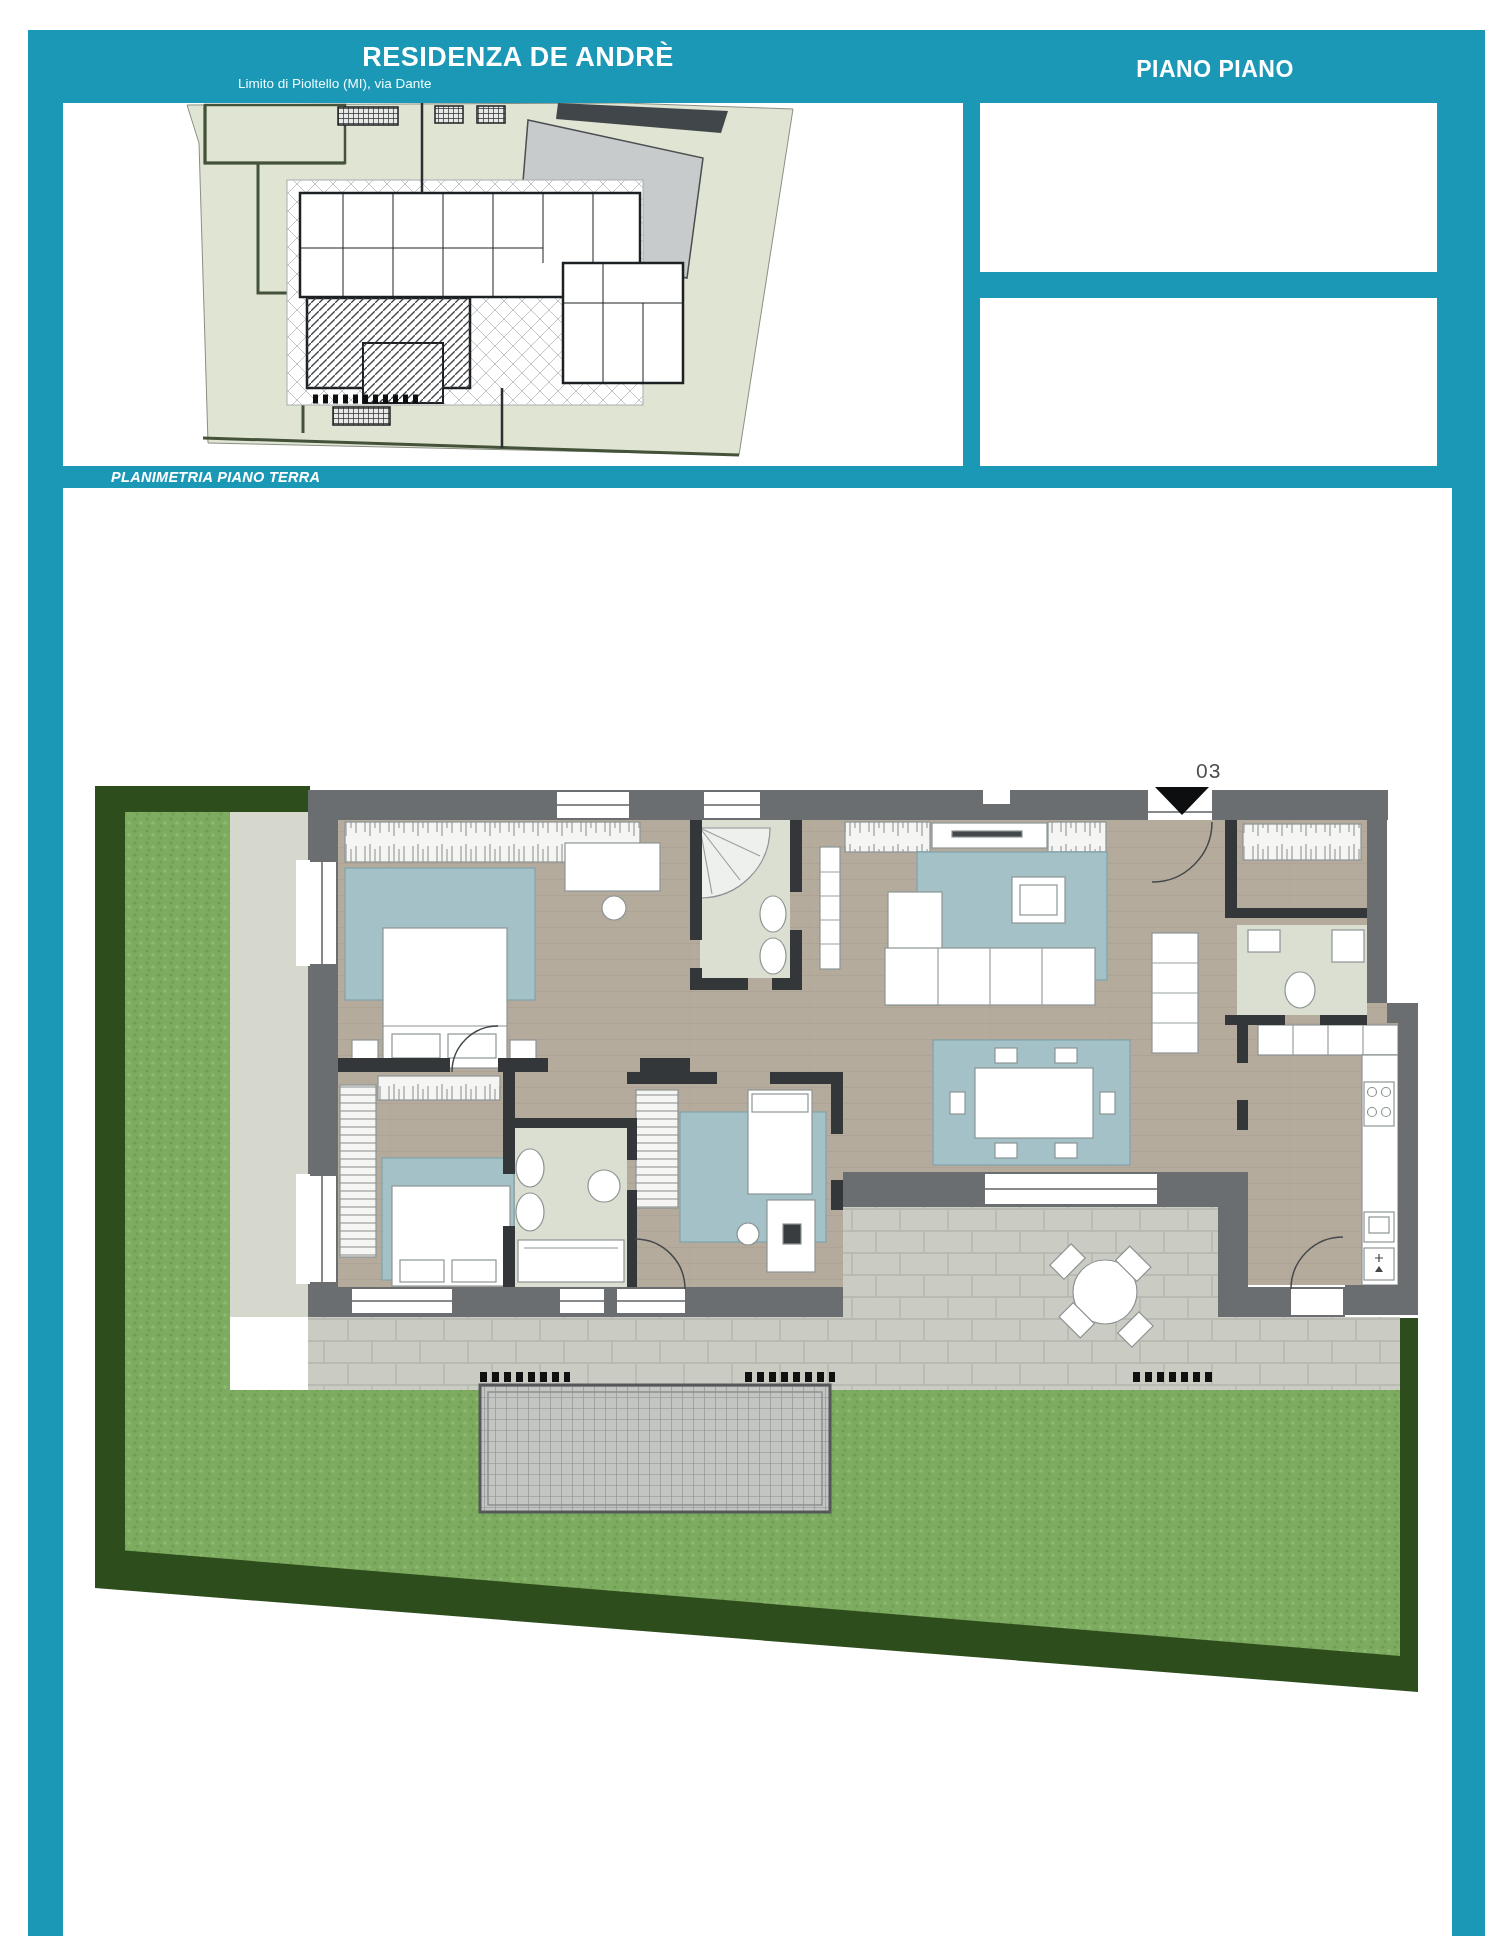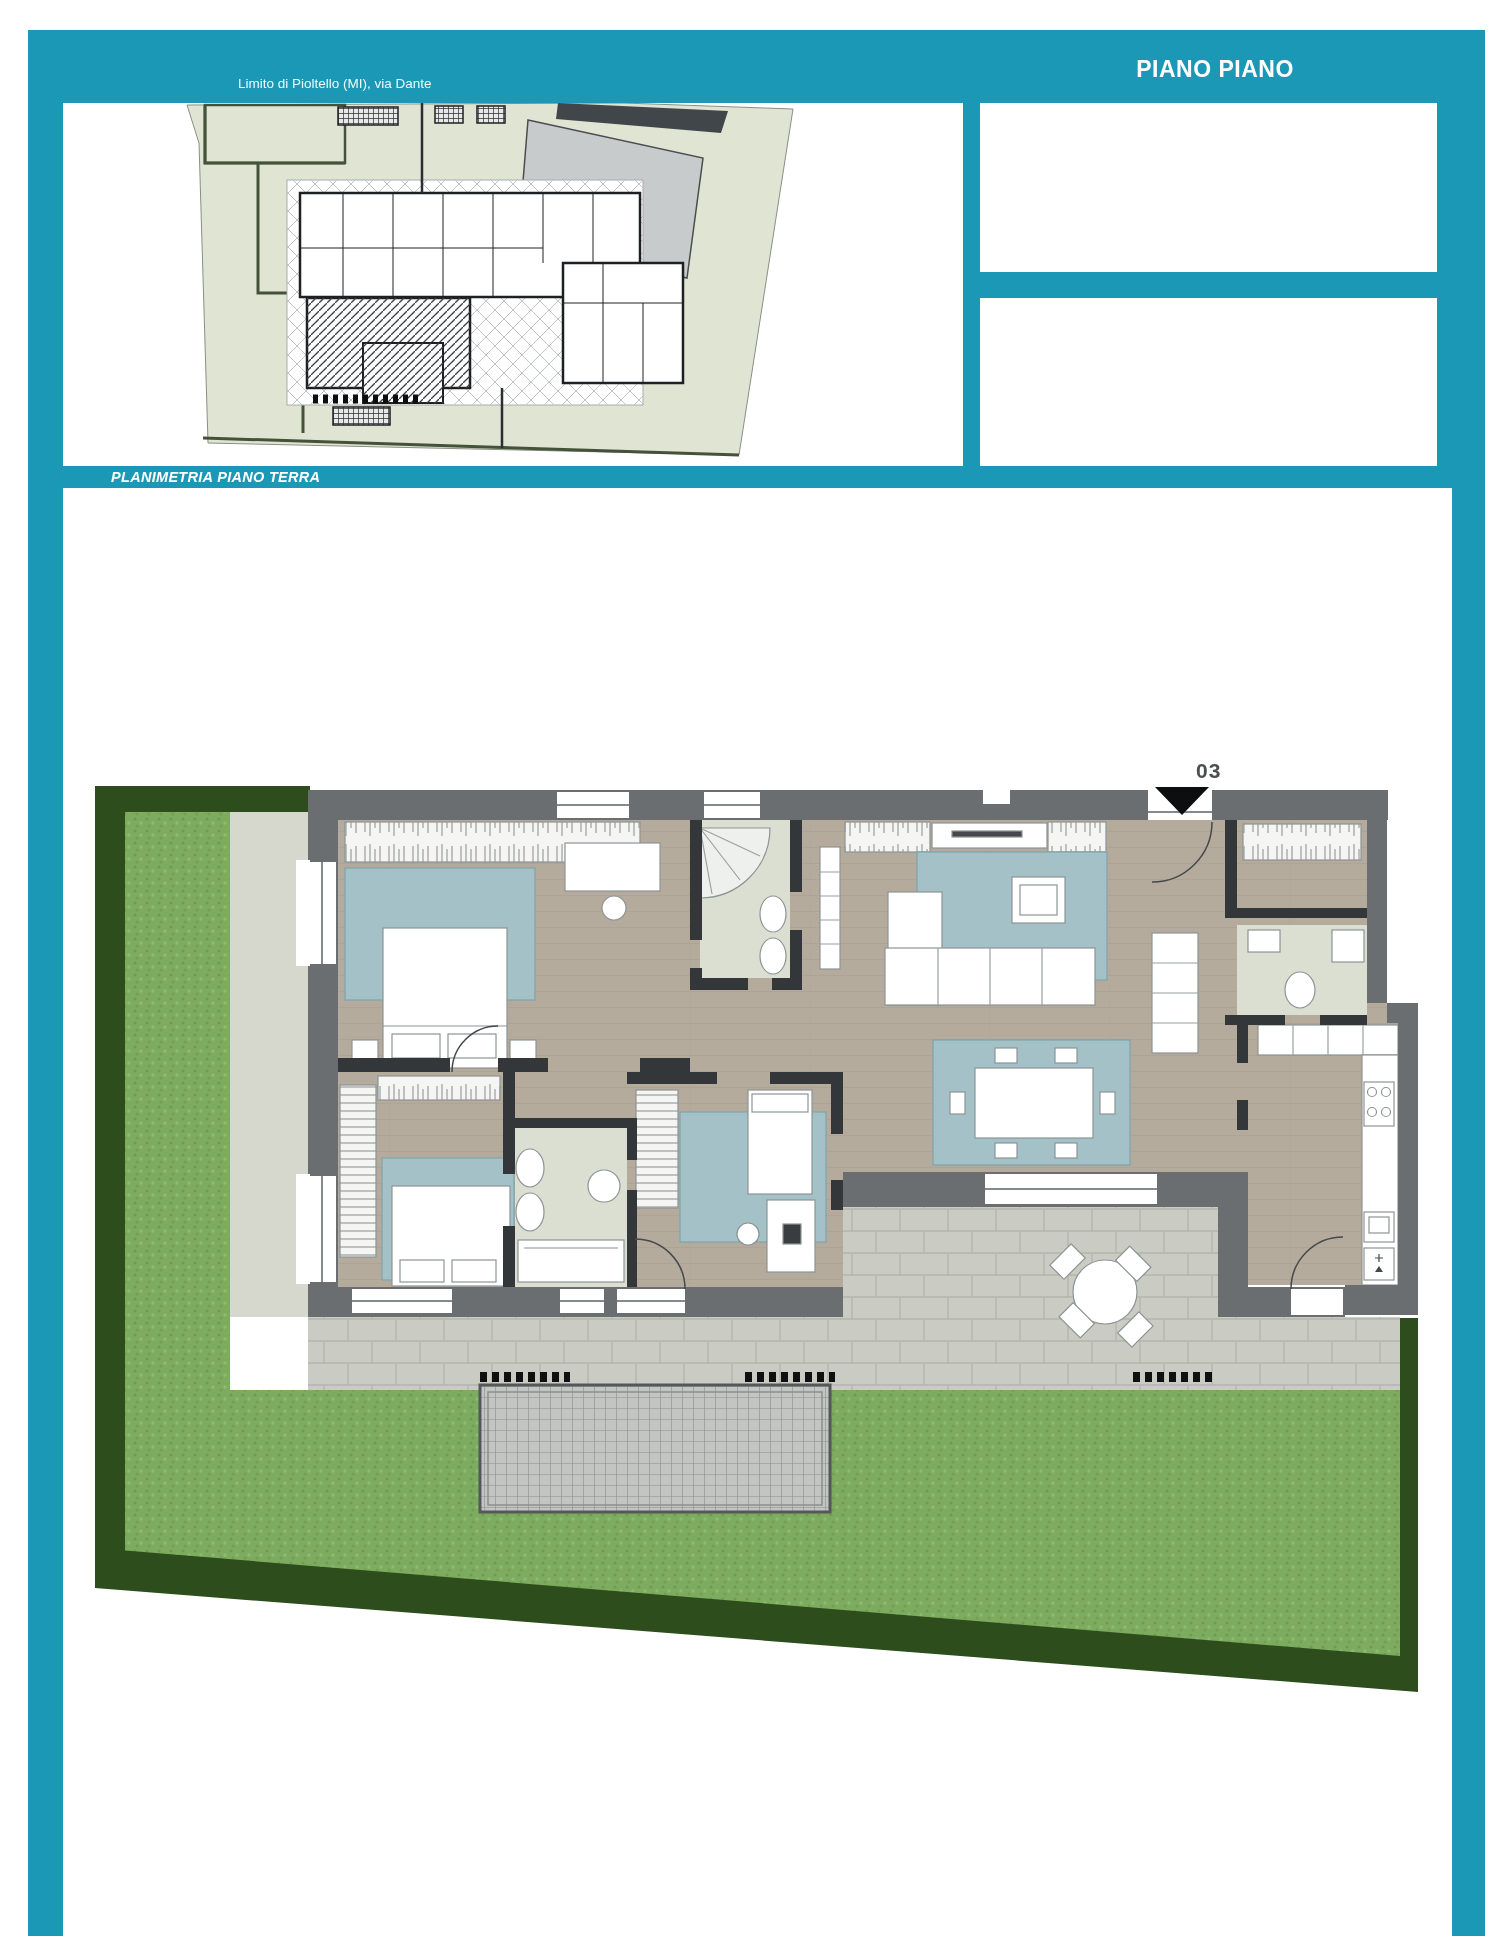--- a/index.html
+++ b/index.html
@@ -23,31 +23,32 @@
   .site-box{position:absolute;left:35px;top:73px;width:900px;height:363px;background:#fff;}
   .info-box{position:absolute;left:952px;width:457px;background:#fff;}
   .info-box.one{top:73px;height:169px;}
   .info-box.two{top:268px;height:168px;}
   .bar-label{position:absolute;left:57px;top:437px;height:21px;line-height:21px;color:#fff;
              font-size:14.5px;font-weight:bold;font-style:italic;letter-spacing:.3px;margin-left:26px;}
   .site-svg,.plan-svg{position:absolute;display:block;}
   .site-svg{left:0;top:0;width:900px;height:363px;}
   .plan-svg{left:0;top:488px;width:1500px;height:1448px;}
   .unit-marker{position:absolute;left:1158px;top:759px;width:48px;text-align:center;z-index:5;}
-  .unit-marker .num{font-size:21px;font-weight:bold;color:#4b4f52;letter-spacing:1px;margin-left:38px;}
+  .unit-marker .num{font-size:21px;font-weight:normal;color:#4b4f52;letter-spacing:1px;margin-left:38px;}
   .tri{position:absolute;left:1155px;top:787px;width:0;height:0;z-index:5;
        border-left:27px solid transparent;border-right:27px solid transparent;
        border-top:28px solid #0d0e0f;}
 </style>
 </head>
 <body>
 
 <div class="page">
 
   <div class="slab">
+    <div class="hdr-title">RESIDENZA DE ANDRÈ</div>
     <div class="hdr-sub">Limito di Pioltello (MI), via Dante</div>
     <div class="hdr-floor">PIANO PIANO</div>
 
     <div class="site-box">
       <svg class="site-svg" viewBox="0 0 900 363">
         <defs>
           <pattern id="hatch" width="8" height="8" patternUnits="userSpaceOnUse">
             <path d="M0,8 L8,0" stroke="#3c4043" stroke-width="1.3" fill="none"></path>
           </pattern>
           <pattern id="lattice" width="18" height="18" patternUnits="userSpaceOnUse">

